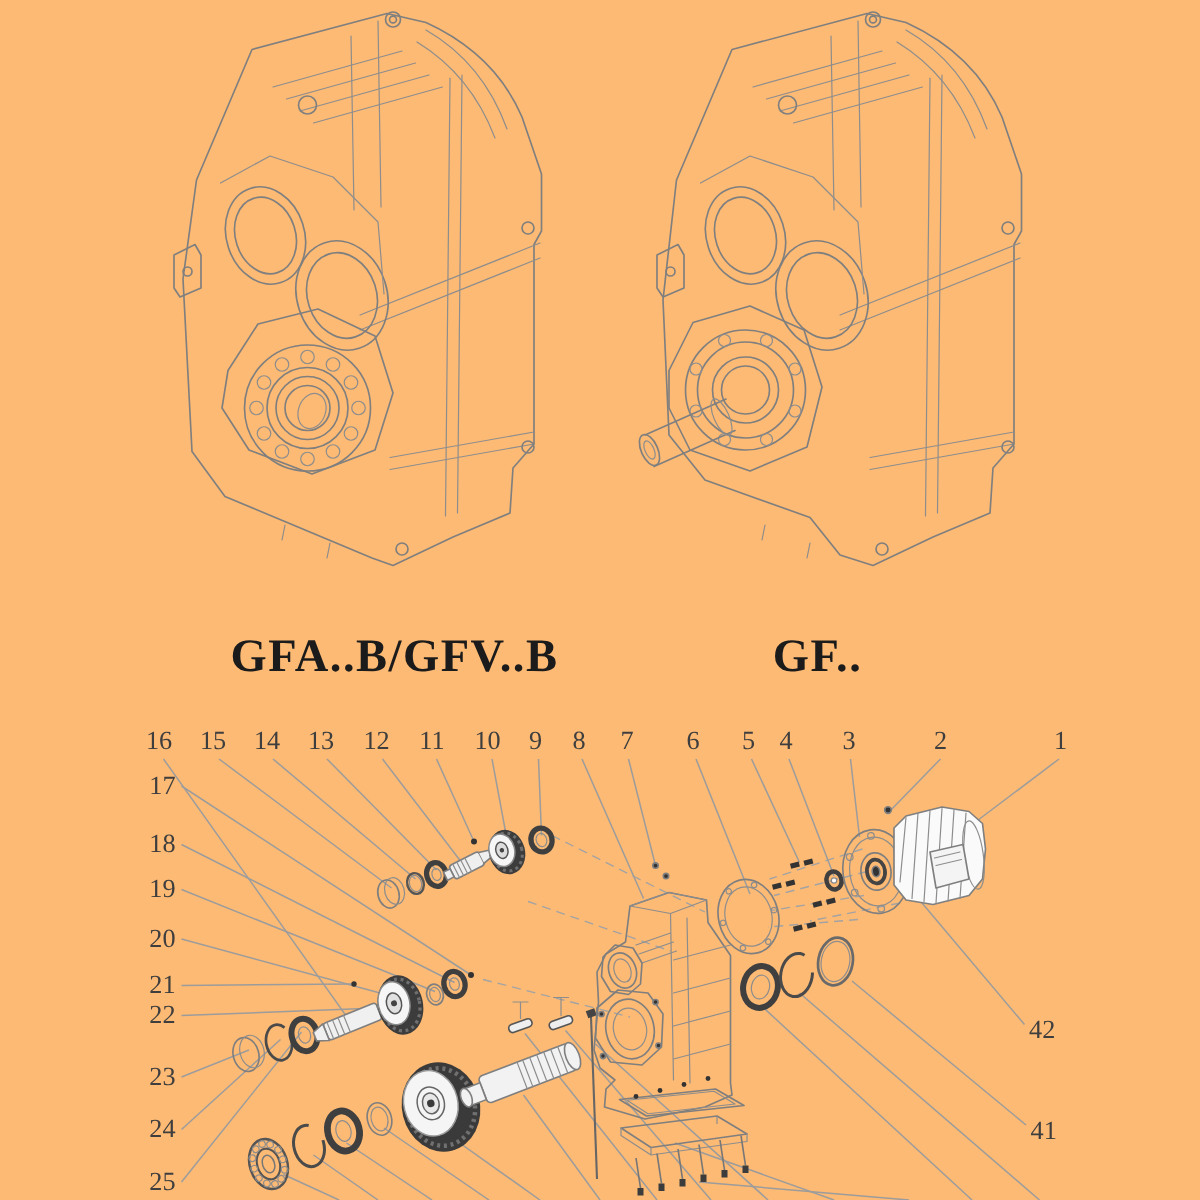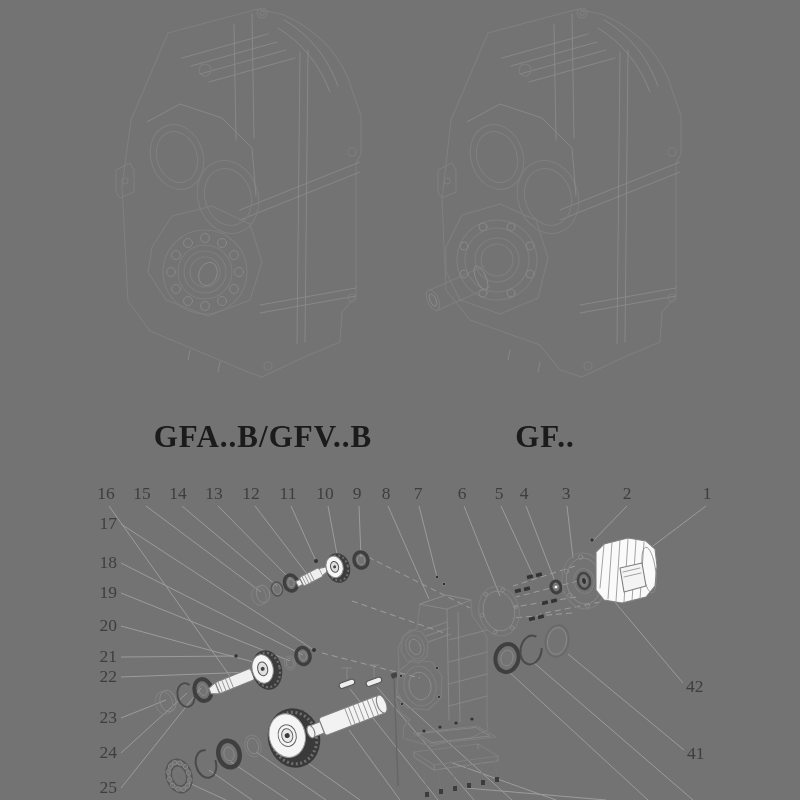--- a/index.html
+++ b/index.html
@@ -1,16 +1,16 @@
 <!DOCTYPE html>
 <html><head>
 <meta charset="utf-8">
 <style>
   html,body{margin:0;padding:0;background:#fcfcfc;}
-  .page{width:800px;height:800px;position:relative;overflow:hidden;background:#737373;}
+  .page{width:800px;height:800px;position:relative;overflow:hidden;background:#fdba74;}
   svg{display:block;}
   .model-label{font-family:"Liberation Serif",serif;font-size:31px;font-weight:bold;fill:#1b1b1b;letter-spacing:1px;}
   .callout-num{font-family:"Liberation Serif",serif;font-size:17.5px;fill:#3e3e3e;}
   .leader{stroke:#9c9c9c;stroke-width:1;fill:none;}
   .dashedln{stroke:#a3a3a3;stroke-width:0.9;fill:none;stroke-dasharray:6 4;}
   .art{stroke:#7f7f7f;stroke-width:1.1;fill:none;stroke-linejoin:round;stroke-linecap:round;}
   .artthin{stroke:#8d8d8d;stroke-width:0.8;fill:none;}
 </style>
 </head>
 <body>

